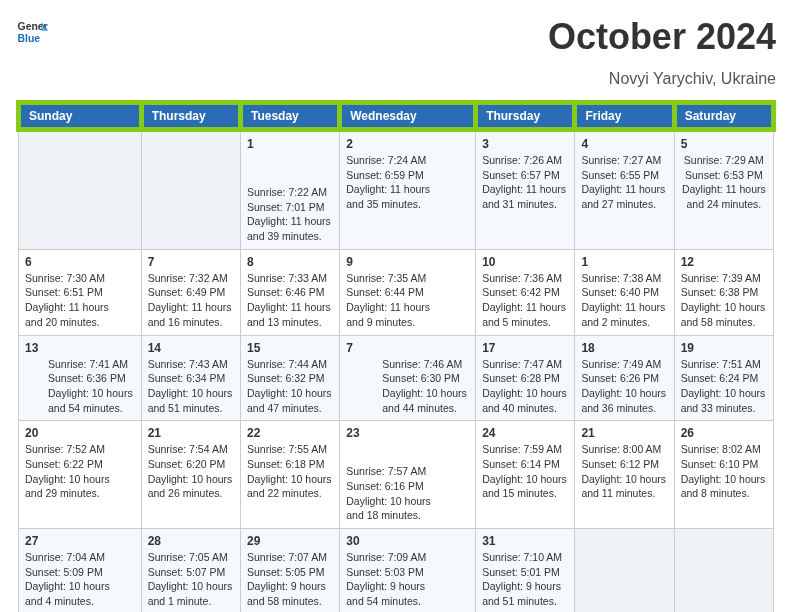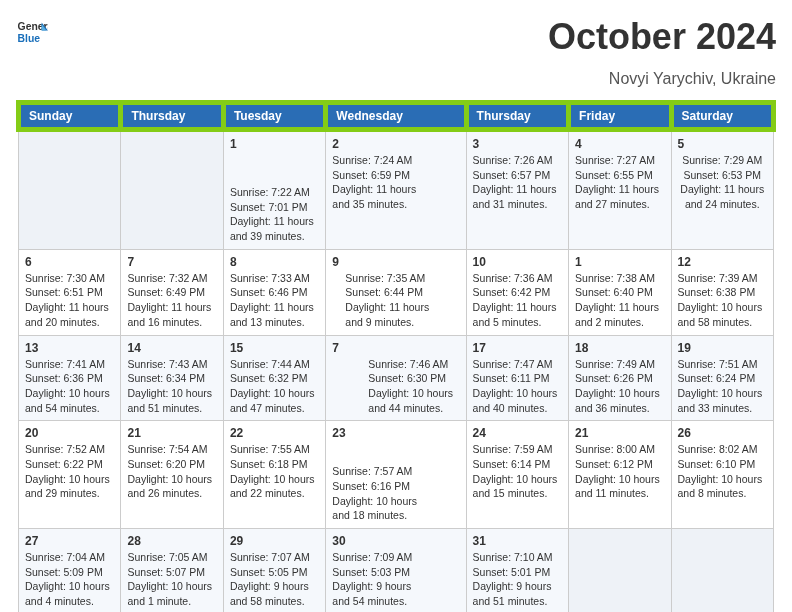--- a/index.html
+++ b/index.html
@@ -169,21 +169,21 @@
         </td>
         <td>
           <span class="day-num">8</span>
           <div class="day-info" style="white-space: pre-line;">Sunrise: 7:33 AM
 Sunset: 6:46 PM
 Daylight: 11 hours
 and 13 minutes.</div>
         </td>
         <td>
           <span class="day-num">9</span>
-          <div class="day-info" style="white-space: pre-line; margin-left: 13px;">Sunrise: 7:35 AM
+          <div class="day-info" style="white-space: pre-line;">Sunrise: 7:35 AM
 Sunset: 6:44 PM
 Daylight: 11 hours
 and 9 minutes.</div>
         </td>
         <td>
           <span class="day-num">10</span>
           <div class="day-info" style="white-space: pre-line;">Sunrise: 7:36 AM
 Sunset: 6:42 PM
 Daylight: 11 hours
 and 5 minutes.</div>
@@ -199,21 +199,21 @@
           <span class="day-num">12</span>
           <div class="day-info" style="white-space: pre-line;">Sunrise: 7:39 AM
 Sunset: 6:38 PM
 Daylight: 10 hours
 and 58 minutes.</div>
         </td>
       </tr>
       <tr>
         <td>
           <span class="day-num">13</span>
-          <div class="day-info" style="white-space: pre-line;">Sunrise: 7:41 AM
+          <div class="day-info" style="white-space: pre-line; margin-left: 23px;">Sunrise: 7:41 AM
 Sunset: 6:36 PM
 Daylight: 10 hours
 and 54 minutes.</div>
         </td>
         <td>
           <span class="day-num">14</span>
           <div class="day-info" style="white-space: pre-line;">Sunrise: 7:43 AM
 Sunset: 6:34 PM
 Daylight: 10 hours
 and 51 minutes.</div>
@@ -228,21 +228,21 @@
         <td>
           <span class="day-num">7</span>
           <div class="day-info" style="white-space: pre-line; margin-left: 36px;">Sunrise: 7:46 AM
 Sunset: 6:30 PM
 Daylight: 10 hours
 and 44 minutes.</div>
         </td>
         <td>
           <span class="day-num">17</span>
           <div class="day-info" style="white-space: pre-line;">Sunrise: 7:47 AM
-Sunset: 6:11 PM
+Sunset: 6:28 PM
 Daylight: 10 hours
 and 40 minutes.</div>
         </td>
         <td>
           <span class="day-num">18</span>
           <div class="day-info" style="white-space: pre-line;">Sunrise: 7:49 AM
 Sunset: 6:26 PM
 Daylight: 10 hours
 and 36 minutes.</div>
         </td>

